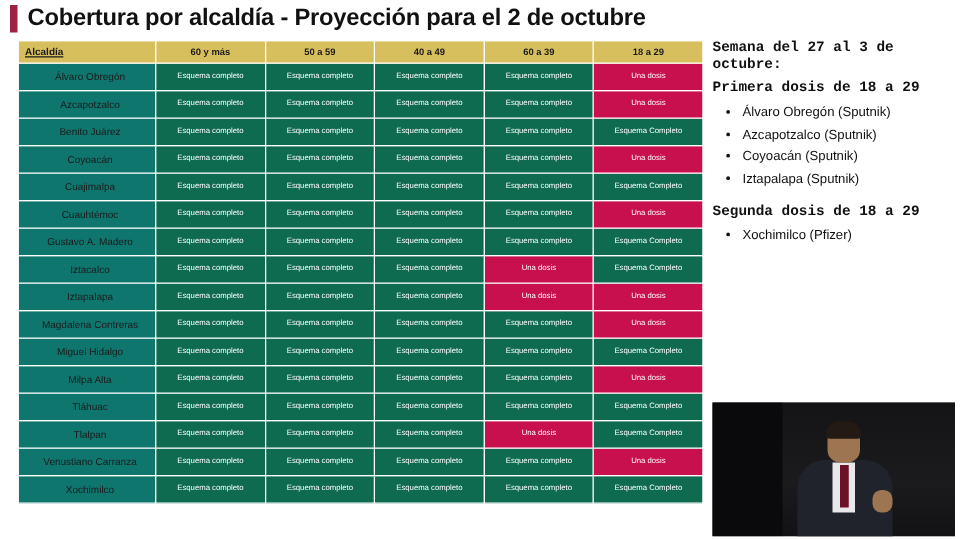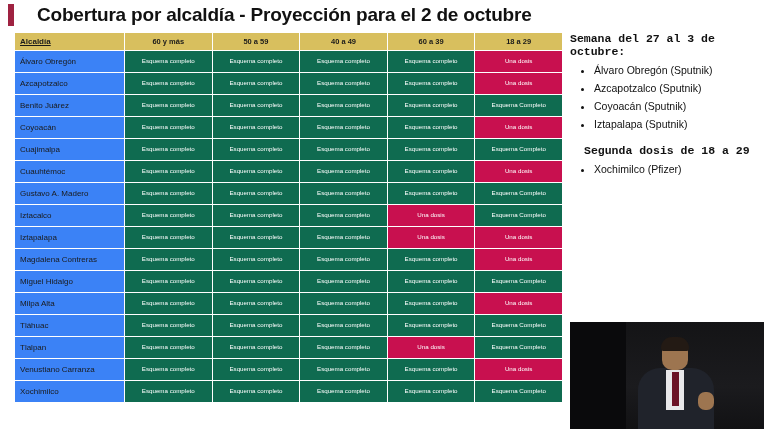--- a/index.html
+++ b/index.html
@@ -15,21 +15,20 @@
     width: 768px; height: 431px;
     background: #ffffff;
   }
   
   .title-bar {
     position: absolute;
     left: 0; top: 0;
     width: 768px; height: 30px;
     display: flex; align-items: center;
     background: #ffffff;
-    gap: 15px;
   }
   .title-accent {
     width: 6px; height: 22px;
     background: #9f2241;
     margin-left: 8px; margin-right: 8px;
     flex: none;
   }
   .title-text {
     font-size: 19px;
     font-weight: bold;
@@ -67,23 +66,23 @@
   table.cov td {
     height: 22px;
     border: 1px solid #ffffff;
     padding: 0;
     text-align: center;
     font-size: 6.2px;
     color: #ffffff;
     line-height: 1;
   }
   table.cov td.rowhead {
-    background: #3b82f6;
+    background: #0f766e;
     color: #1a1a1a;
-    text-align: left;
+    text-align: center;
     padding-left: 5px;
     font-size: 8px;
     font-weight: normal;
   }
   td.c-green { background: #0f6b50; }
   td.c-pink  { background: #c8104f; }
   
   col.c0 { width: 110px; }
   col.cx { width: 87.6px; }
   
@@ -93,21 +92,21 @@
     width: 192px;
     color: #111111;
   }
   .r-head {
     font-size: 11.5px;
     font-weight: bold;
     margin: 0 0 6px 0;
     line-height: 1.15;
     font-family: Liberation Mono, monospace;
   }
-  .r-head.spaced { margin-top: 12px; margin-left: 14px; }
+  .r-head.spaced { margin-top: 12px; }
   ul.r-list {
     margin: 0 0 0 0;
     padding-left: 20px;
     list-style: disc;
   }
   ul.r-list li {
     font-size: 10.5px;
     line-height: 1.32;
     margin: 4px;
   }
@@ -328,20 +327,21 @@
             <td class="c-green">Esquema completo</td>
             <td class="c-green">Esquema Completo</td>
           </tr>
         </tbody>
     </table>
   </div>
 
   <div class="right">
     <div class="r-head">Semana del 27 al 3 de octubre:</div>
     <div id="panel-sections">
+        <div class="r-head">Primera dosis de 18 a 29</div>
         <ul class="r-list">
           <li>Álvaro Obregón (Sputnik)</li>
           <li>Azcapotzalco (Sputnik)</li>
           <li>Coyoacán (Sputnik)</li>
           <li>Iztapalapa (Sputnik)</li>
         </ul>
         <div class="r-head spaced">Segunda dosis de 18 a 29</div>
         <ul class="r-list">
           <li>Xochimilco (Pfizer)</li>
         </ul>

